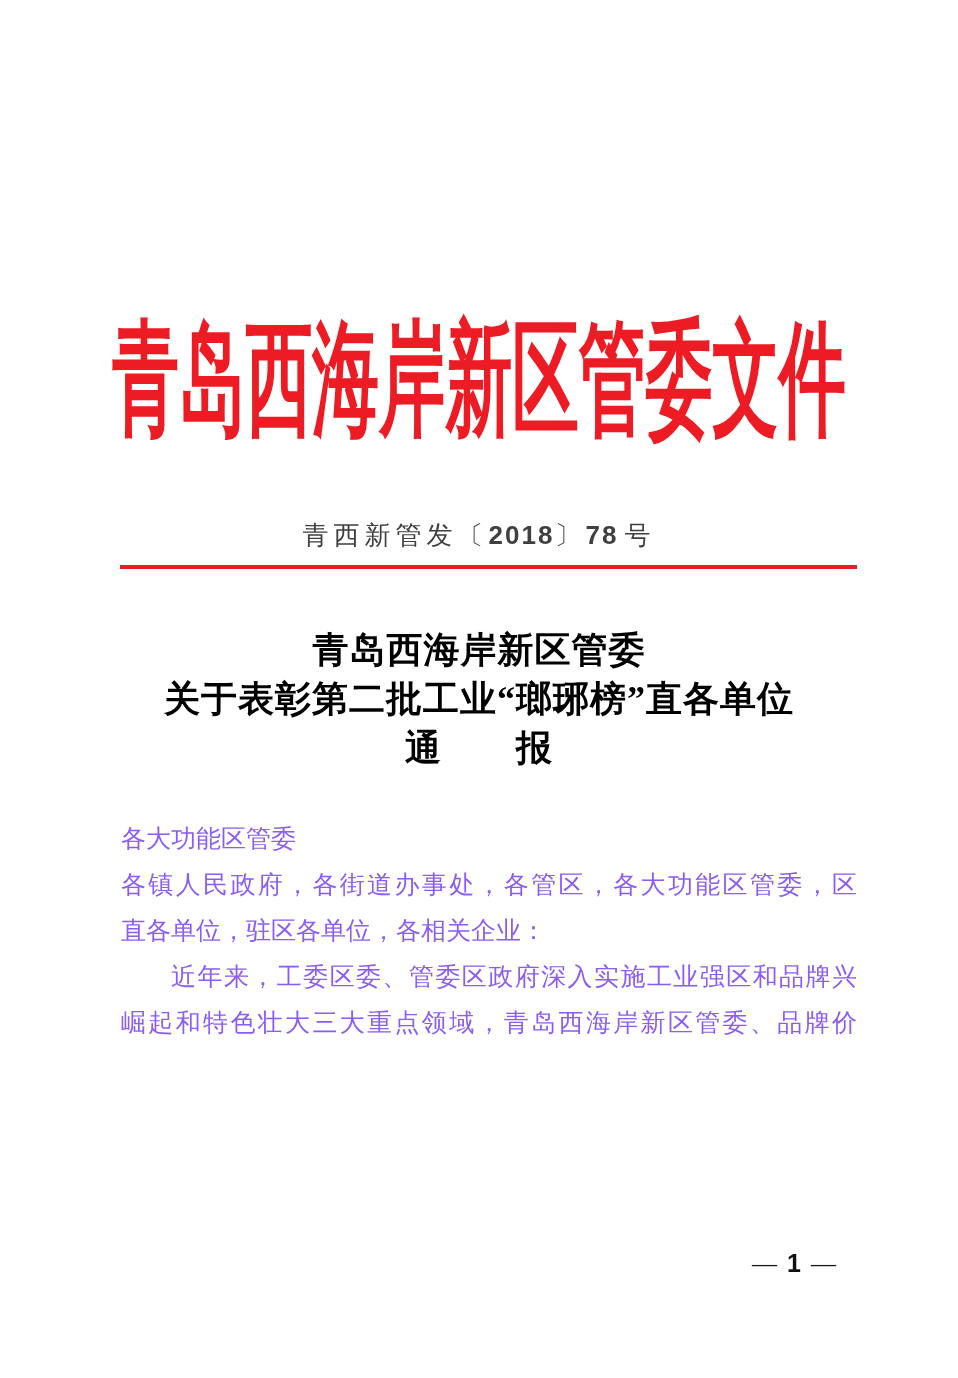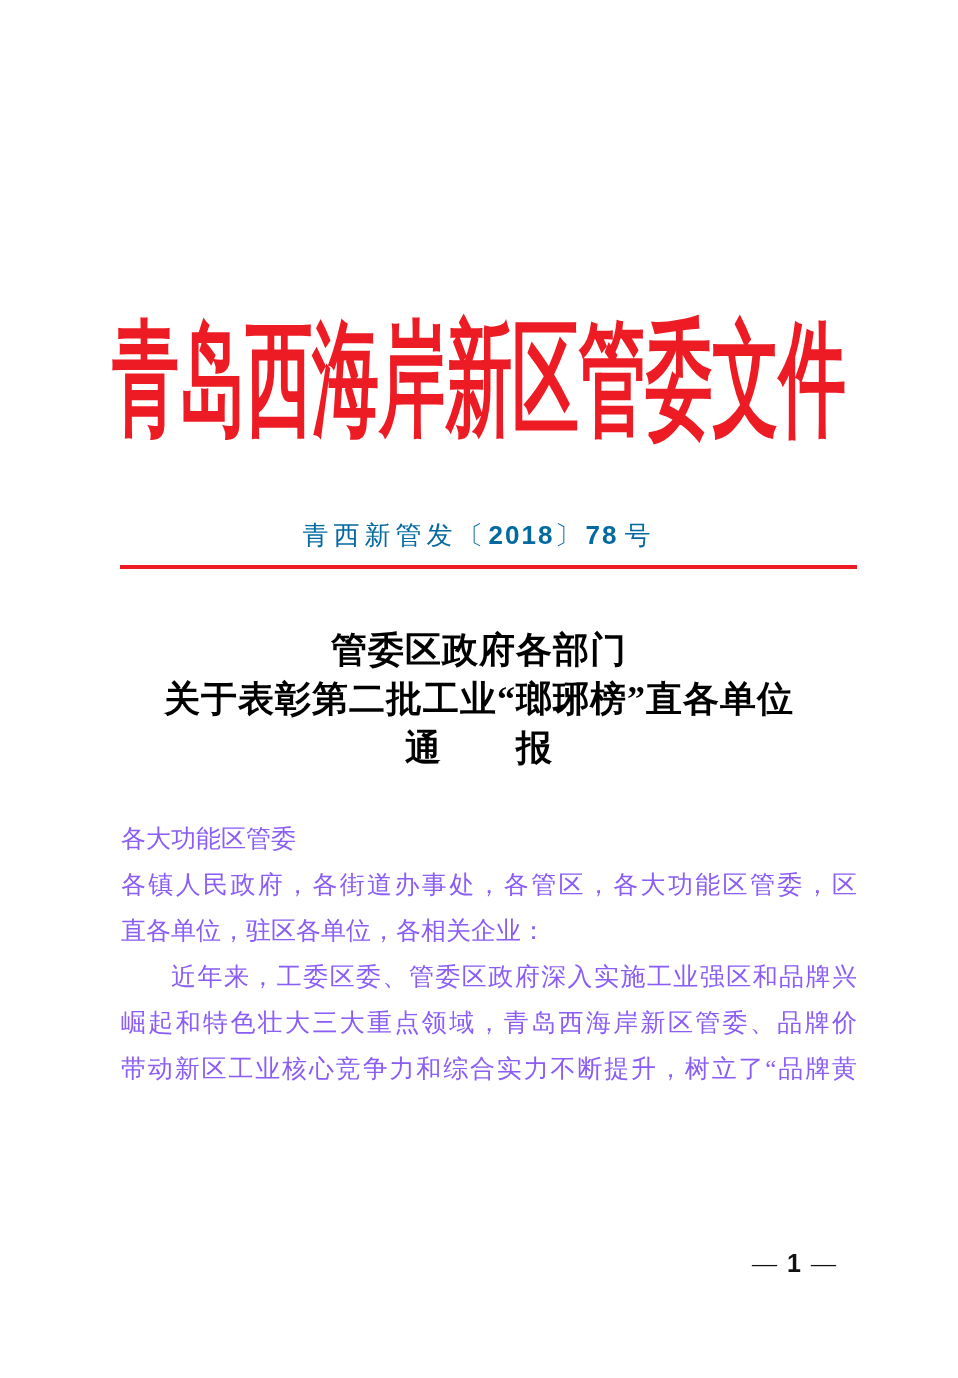--- a/index.html
+++ b/index.html
@@ -10,21 +10,21 @@
   .page { position:absolute; inset:0; background:var(--paper);border-radius:23px; }
 
   
   .red-head { position:absolute; top:318px; left:50%; width:1300px; margin-left:-650px;
               text-align:center; font-size:118px; font-weight:bold; color:var(--red);
               white-space:nowrap; line-height:1.0;
               transform:scale(0.565,1.06); transform-origin:50% 0; }
 
   
   .doc-number { position:absolute; top:518px; left:0; width:100%; text-align:center;
-                font-size:26px; letter-spacing:5px; color:#0369a1; }
+                font-size:26px; letter-spacing:5px; color:#404040; }
   .doc-number .num { font-family:"Liberation Sans","DejaVu Sans",sans-serif;
                      font-weight:bold; letter-spacing:2px; }
   .doc-number .suffix { margin-left:6px; }
 
   
   .red-rule { position:absolute; top:565px; left:120px; width:737px; height:4px;
               background:var(--red); }
 
   
   .doc-title { position:absolute; top:626px; left:60px; width:838px; text-align:center;
@@ -51,29 +51,28 @@
 
 <div class="page">
 
   <div class="red-head">青岛西海岸新区管委文件</div>
 
   <div class="doc-number"><span>青西新管发</span><span>〔</span><span class="num">2018</span><span>〕</span><span class="num">78</span><span class="suffix">号</span></div>
 
   <div class="red-rule"></div>
 
   <div class="doc-title">
-    <div>管委区政府各部门</div>
+    <div>青岛西海岸新区管委</div>
     <div>关于表彰第二批工业“瑯琊榜”直各单位</div>
     <div>通　　报</div>
   </div>
 
   <div class="body-text">
     <div class="line">各大功能区管委</div>
     <div class="line fill">各镇人民政府，各街道办事处，各管区，各大功能区管委，区</div>
     <div class="line">直各单位，驻区各单位，各相关企业：</div>
     <div class="line fill indent">近年来，工委区委、管委区政府深入实施工业强区和品牌兴</div>
     <div class="line fill">崛起和特色壮大三大重点领域，青岛西海岸新区管委、品牌价</div>
-    <div class="line fill">带动新区工业核心竞争力和综合实力不断提升，树立了“品牌黄</div>
   </div>
 
   <div class="page-number"><span class="dash">—</span><span class="pn">1</span><span class="dash">—</span></div>
 
 </div>
 
 </body></html>

